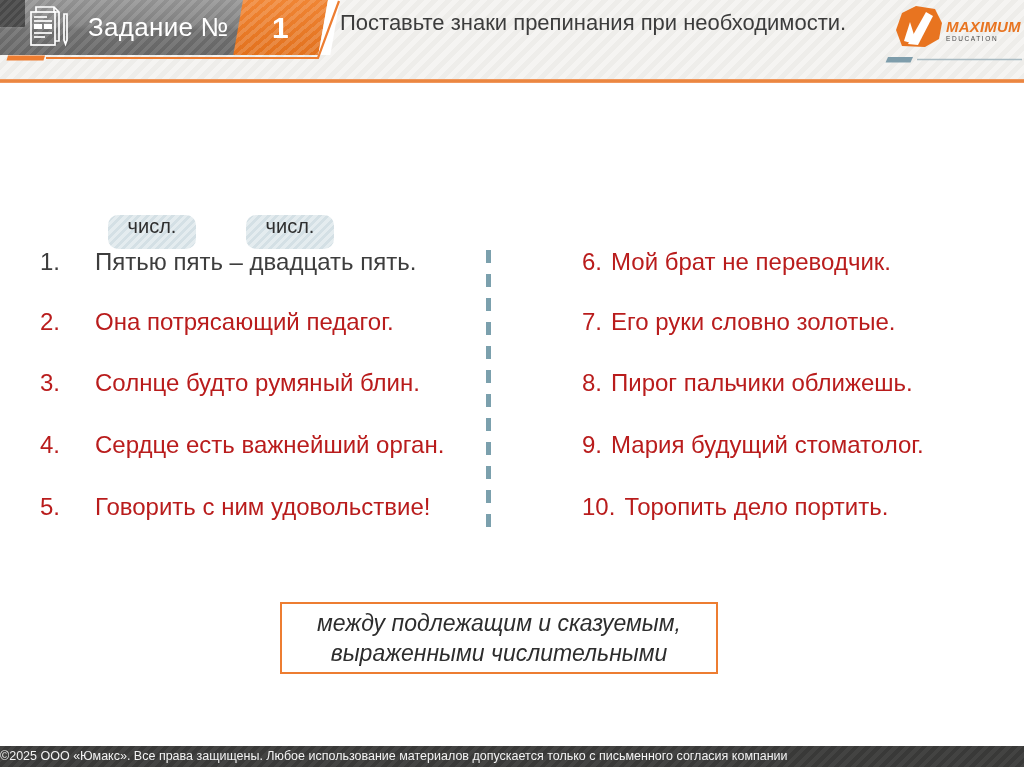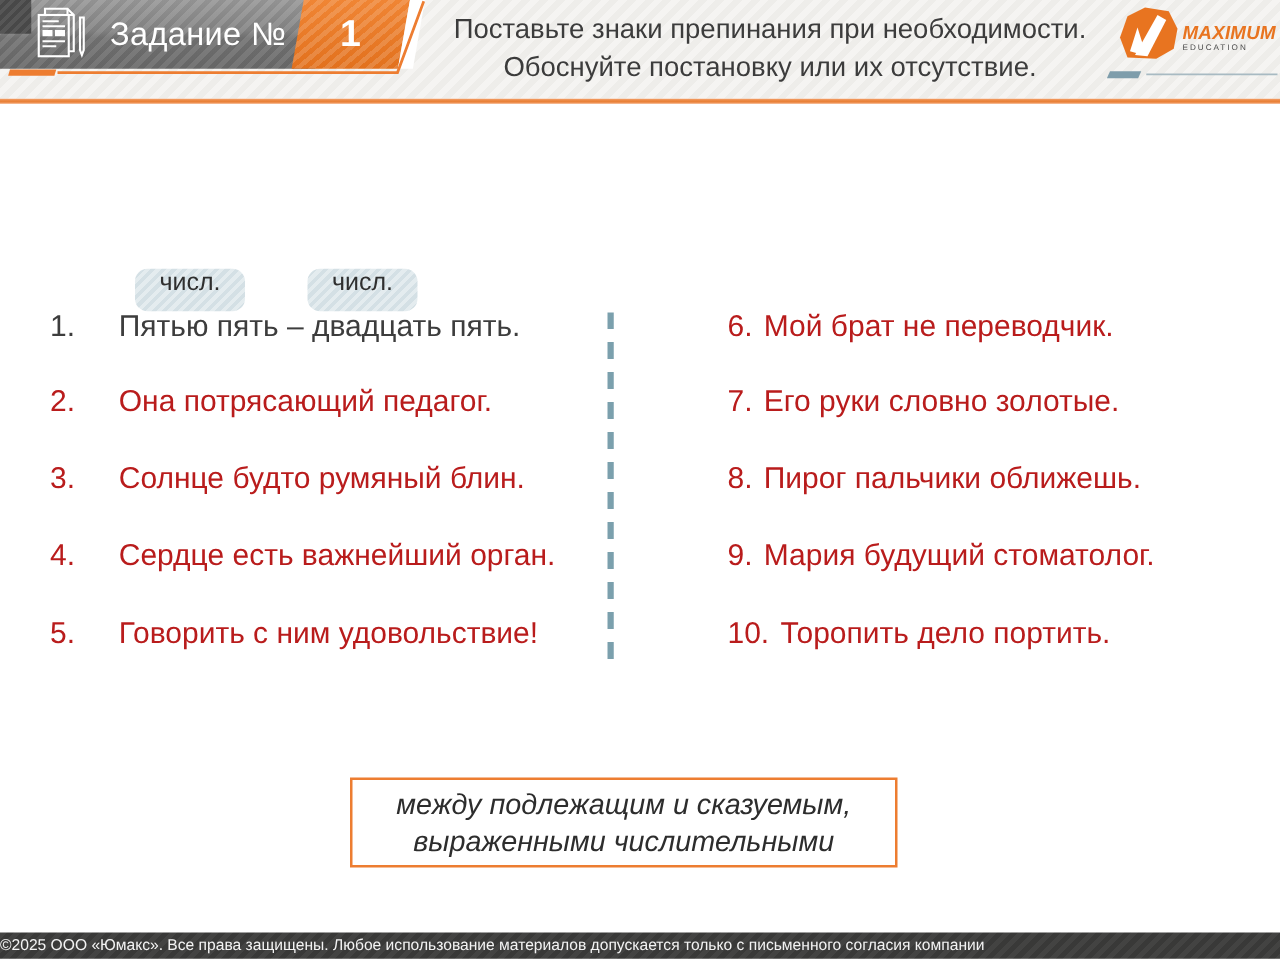--- a/index.html
+++ b/index.html
@@ -39,21 +39,21 @@
       linear-gradient(180deg,#f08534,#e2711d);
     display:flex;align-items:center;justify-content:center;
   }
   .num-box span{transform:skewX(10deg);color:#fff;font-weight:bold;font-size:30px;}
   .white-gap{
     position:absolute;left:328px;top:0;width:12px;height:55px;
     transform:skewX(-10deg);transform-origin:0 0;background:#ffffff;
   }
   .header-lines{position:absolute;left:0;top:0;width:1024px;height:83px;pointer-events:none;}
   .instruction{
-    position:absolute;left:340px;top:7px;width:552px;text-align:center;
+    position:absolute;left:340px;top:7px;width:552px;
     font-size:22px;line-height:31px;color:#3c3c3c;
   }
   .logo{position:absolute;left:895px;top:5px;display:flex;align-items:flex-start;}
   .logo-text{margin-left:3px;margin-top:14px;}
   .logo-name{color:#e87420;font-weight:bold;font-style:italic;font-size:15px;letter-spacing:.2px;line-height:15px;}
   .logo-sub{color:#4a4a4a;font-size:6.5px;letter-spacing:1.6px;line-height:9px;}
   
   .chip{
     position:absolute;top:215px;height:34px;border-radius:10px;
     display:flex;align-items:flex-start;justify-content:center;
@@ -70,21 +70,21 @@
   .dark{color:#3d3d3d;}
   .gray{color:#b91c1c;}
   .divider{
     position:absolute;left:486px;top:250px;width:5px;height:282px;
     background:repeating-linear-gradient(180deg,#7ba0ad 0 13px,transparent 13px 24px);
   }
   .answer{
     position:absolute;left:280px;top:602px;width:438px;height:72px;
     border:2px solid #ed7d31;box-sizing:border-box;background:#fff;
     display:flex;flex-direction:column;align-items:center;justify-content:center;
-    font-style:italic;font-size:23px;line-height:30px;color:#2d2d2d;text-align:center;margin-top:20px;
+    font-style:italic;font-size:23px;line-height:30px;color:#2d2d2d;text-align:center;
   }
   
   .footer{
     position:absolute;left:0;bottom:0;width:1024px;height:21px;
     background:repeating-linear-gradient(135deg,#434342 0 4px,#393938 4px 8px);
     color:#f3f3f3;font-size:12.5px;line-height:21px;text-align:left;white-space:nowrap;
   }
 </style>
 </head>
 <body>
@@ -112,21 +112,20 @@
   </div>
   <div class="white-gap"></div>
   <svg class="header-lines" viewBox="0 0 1024 83">
     <polygon points="8,55.5 45,55.5 43.5,60.5 6.5,60.5" fill="#ed7d31"></polygon>
     <polyline points="46,58 318,58 339,1" stroke="#ed7d31" stroke-width="2.2" fill="none"></polyline>
     <polygon points="888,57 913,57 910.5,62.5 885.5,62.5" fill="#7e9dab"></polygon>
     <line x1="917" y1="59.5" x2="1022" y2="59.5" stroke="#a8bac2" stroke-width="1.5"></line>
   </svg>
   <div class="instruction">
     <div>Поставьте знаки препинания при необходимости.</div>
-    <div>Обоснуйте постановку или их отсутствие.</div>
   </div>
   <div class="logo">
     <svg width="48" height="44" viewBox="0 0 48 44">
       <path d="M7 41 L1 25 L7 8 L21 1 L40 4 L47 18 L44 34 L30 42 Z" fill="#e87420"></path>
       <path d="M13 39 L31 7 L38 11 L23 40 Z" fill="#ffffff"></path>
       <path d="M9 36 L15 17 L20 33 L16 38 Z" fill="#ffffff"></path>
     </svg>
     <div class="logo-text">
       <div class="logo-name">MAXIMUM</div>
       <div class="logo-sub">EDUCATION</div>

